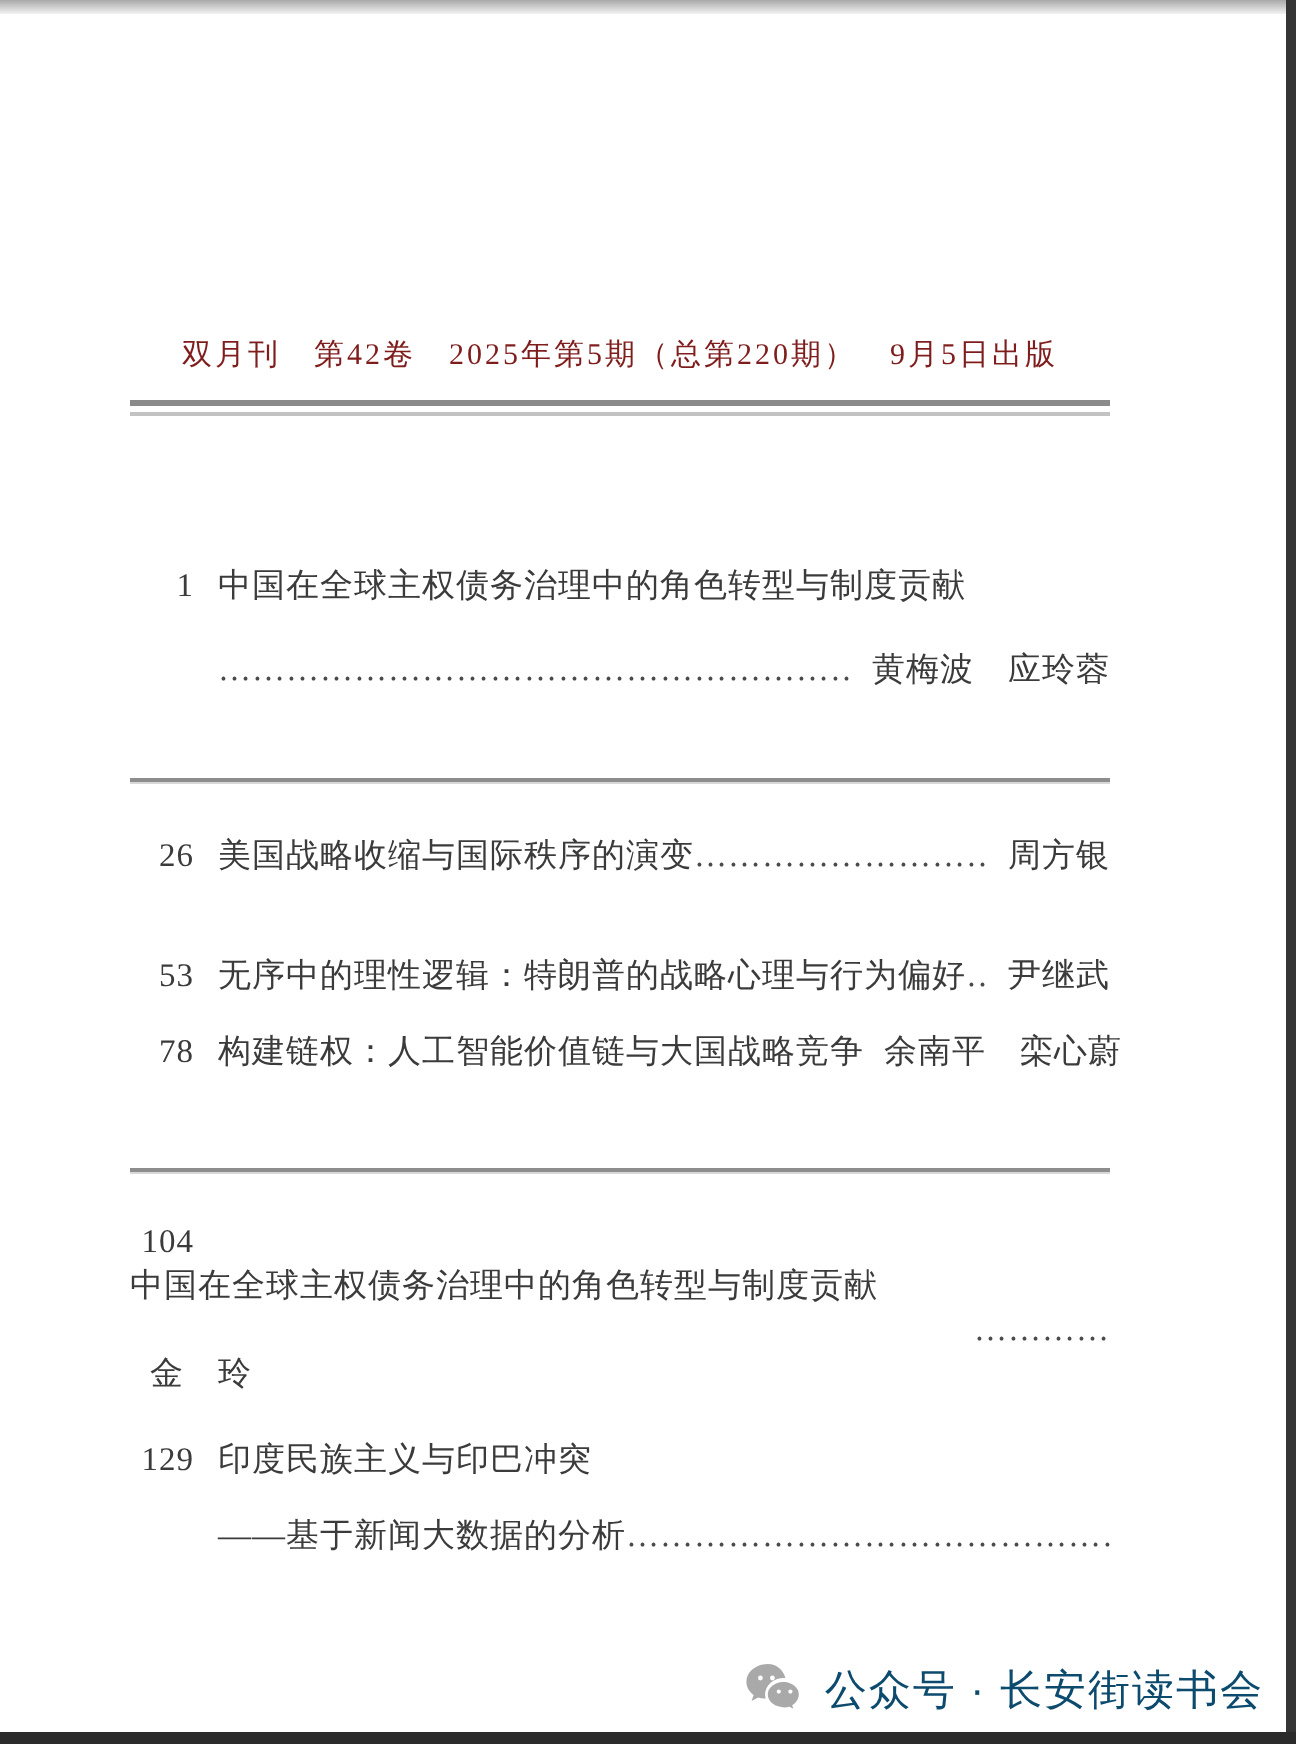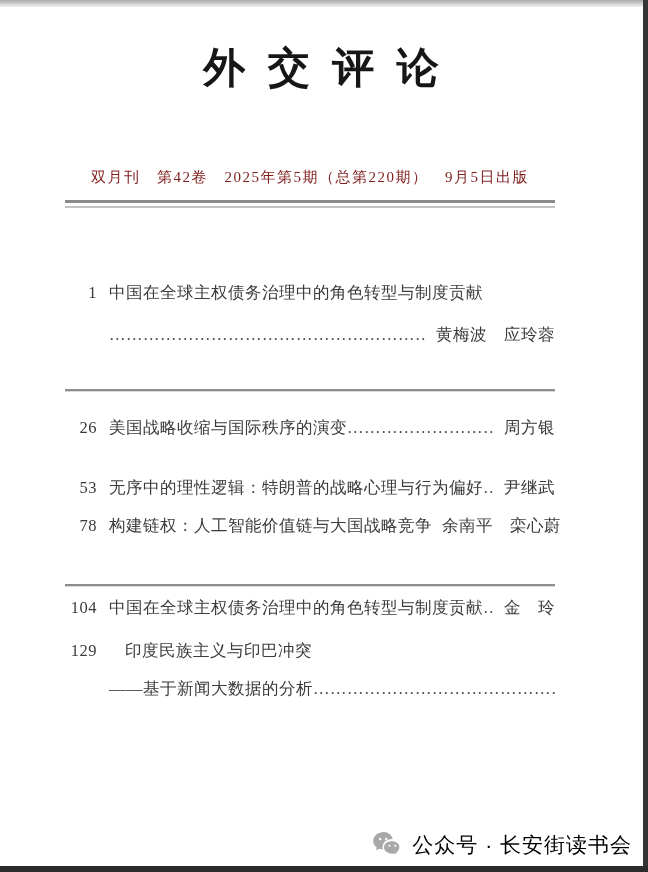--- a/index.html
+++ b/index.html
@@ -63,22 +63,22 @@
     font-size:16.5px;
     line-height:22px;
     letter-spacing:0.5px;
     color:#3b3b3b;
   }
   .row-e1  { margin-top:74px; }
   .row-e1b { margin-top:20px; }
   .row-e26 { margin-top:25px; }
   .row-e53 { margin-top:38px;justify-content:flex-end; }
   .row-e78 { margin-top:16px; }
-  .row-e104{ margin-top:10px; }
-  .row-e129{ margin-top:21px;gap:16px; }
+  .row-e104{ margin-top:23px;flex-direction:column; }
+  .row-e129{ margin-top:21px; }
   .row-e129b{ margin-top:16px; }
   .num {
     flex:none;
     width:32px;
     text-align:right;
     padding-right:12px;
   }
   .ttl { flex:none; white-space:nowrap; }
   .leader {
     margin-left:auto;
@@ -93,35 +93,34 @@
     padding-left:10px;
     white-space:nowrap;
   }
   .cont { padding-left:44px; }
   .watermark {
     position:absolute;
     right:16px; bottom:13px;
     display:flex;
     align-items:center;
     gap:8px;
-    color:#000000;
+    color:#0c4a6e;
     font-size:21px;
     letter-spacing:1px;
     font-family:"Liberation Sans","DejaVu Sans",sans-serif;
     white-space:nowrap;
   }
   .wechat-icon { flex:none; width:32px; height:28px; }
 </style>
 </head>
 <body>
 
 <div class="page">
   <div class="top-edge"></div>
 
-  <div class="journal-title">外 交 评 论</div>
 
   <div class="content">
     <div class="issue-line">双月刊　第42卷　2025年第5期（总第220期）　9月5日出版</div>
 
     <div class="double-rule"></div>
 
     <div class="toc-row row-e1">
       <span class="num">1</span>
       <span class="ttl">中国在全球主权债务治理中的角色转型与制度贡献</span>
     </div>

